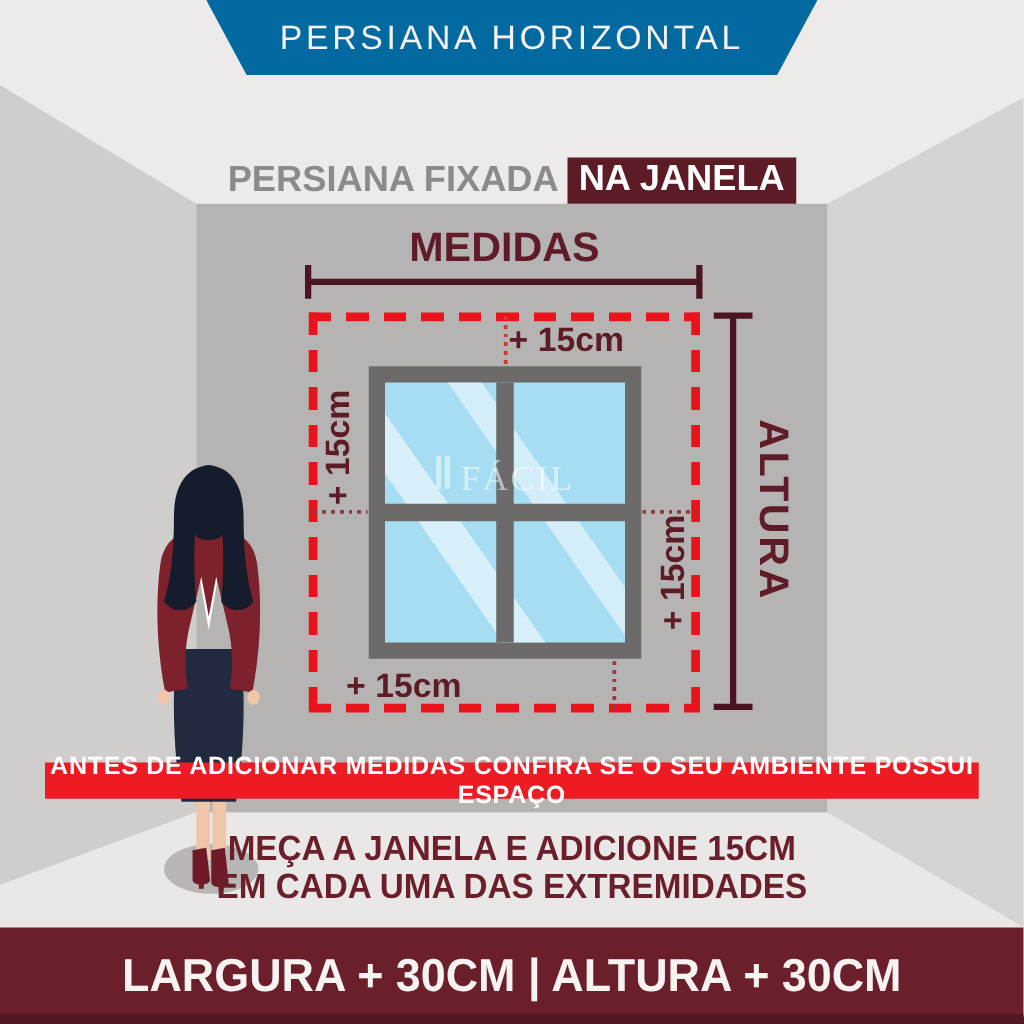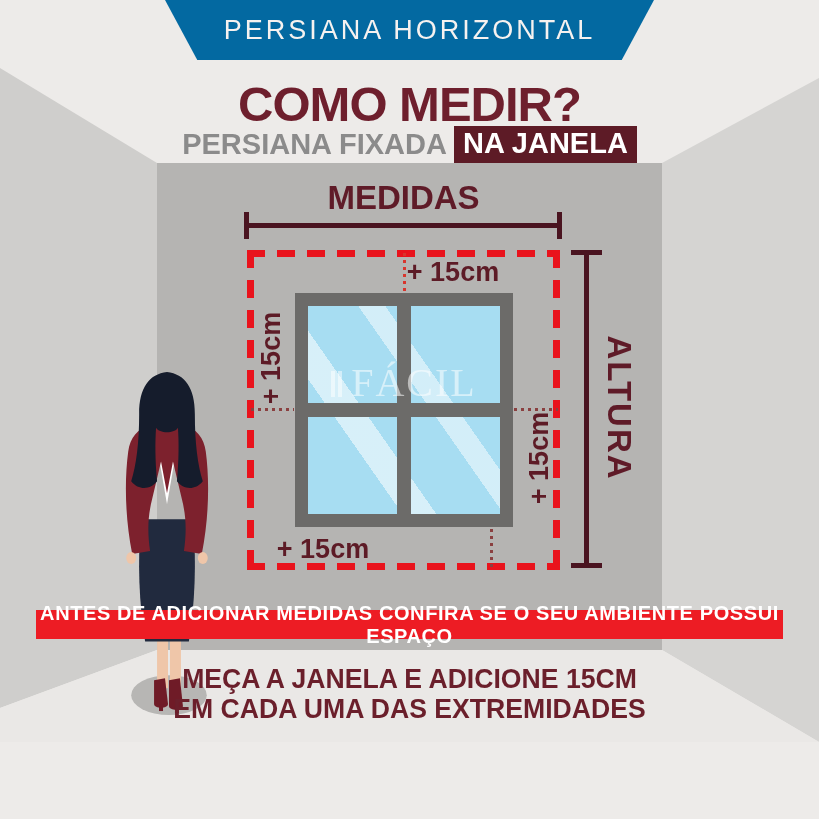--- a/index.html
+++ b/index.html
@@ -39,21 +39,21 @@
 
   
   .window{position:absolute;left:295px;top:293px;width:218px;height:234px;background:#6c6b69;}
   .glass{position:absolute;left:13px;top:13px;width:192px;height:208px;background-color:#a7ddf2;
     background-image:linear-gradient(55deg,transparent 0 28%,rgba(255,255,255,.55) 28% 38%,transparent 38% 58%,rgba(255,255,255,.5) 58% 66%,transparent 66%);}
   .mull-v{position:absolute;left:102px;top:13px;width:14px;height:208px;background:#6c6b69;}
   .mull-h{position:absolute;left:13px;top:110px;width:192px;height:14px;background:#6c6b69;}
   .watermark{position:absolute;left:295px;top:365px;width:218px;text-align:center;pointer-events:none;}
   .wm-row{display:flex;align-items:flex-end;justify-content:center;gap:6px;}
   .wm-bars i{display:inline-block;width:4px;height:26px;background:rgba(255,255,255,.5);margin-right:3px;}
-  .wm-brand{font-family:"Liberation Serif",serif;font-size:40px;line-height:.9;color:rgba(255,255,255,.55);letter-spacing:2px;}
+  .wm-brand{font-family:"Liberation Serif",serif;font-size:28px;line-height:.9;color:rgba(255,255,255,.55);letter-spacing:2px;}
   .wm-sub{margin-top:4px;font-size:14px;letter-spacing:7px;color:rgba(255,255,255,.55);}
 
   
   .altura-label{position:absolute;left:619px;top:408px;transform:translate(-50%,-50%);
     writing-mode:vertical-rl;color:#5f1b28;font-size:33px;font-weight:bold;letter-spacing:2px;}
 
   
   .dots-v{position:absolute;width:3px;background:repeating-linear-gradient(180deg,#8a4040 0 3px,transparent 3px 7px);}
   .dots-v.red{background:repeating-linear-gradient(180deg,#d8352d 0 3px,transparent 3px 7px);}
   .dots-h{position:absolute;height:3px;background:repeating-linear-gradient(90deg,#8a4040 0 3px,transparent 3px 7px);}
@@ -86,21 +86,20 @@
 
   <div class="wall-left"></div>
   <div class="wall-right"></div>
   <div class="wall-back"></div>
   <div class="floor"></div>
 
   <div class="ribbon">
     <span>PERSIANA HORIZONTAL</span>
   </div>
 
-  <div class="title">COMO MEDIR?</div>
   <div class="subtitle">
     <span class="plain">PERSIANA FIXADA</span>
     <span class="chip">NA JANELA</span>
   </div>
 
   <div class="largura-label">MEDIDAS</div>
   <div class="mline" style="left:246px;top:223px;width:314px;height:5px;"></div>
   <div class="mline" style="left:244px;top:212px;width:5px;height:27px;"></div>
   <div class="mline" style="left:557px;top:212px;width:5px;height:27px;"></div>
 
@@ -154,14 +153,18 @@
     <path d="M60,2 C42,4 32,18 32,44 C32,74 29,96 24,112 C32,122 44,120 50,112 C48,90 48,72 49,58 C52,64 68,64 71,58 C72,72 72,90 70,112 C76,120 88,122 96,112 C91,96 88,74 88,44 C88,18 78,4 60,2 Z" fill="#151c2c"></path>
   </svg>
 
   <div class="warning">
     <span>ANTES DE ADICIONAR MEDIDAS CONFIRA SE O SEU AMBIENTE POSSUI ESPAÇO</span>
   </div>
 
   <div class="instr" style="top:663px;">MEÇA A JANELA E ADICIONE 15CM</div>
   <div class="instr" style="top:693px;">EM CADA UMA DAS EXTREMIDADES</div>
 
+  <div class="footer">
+    <div class="edge"></div>
+    <span>LARGURA + 30CM | ALTURA + 30CM</span>
+  </div>
 
 </div>
 
 </body></html>

